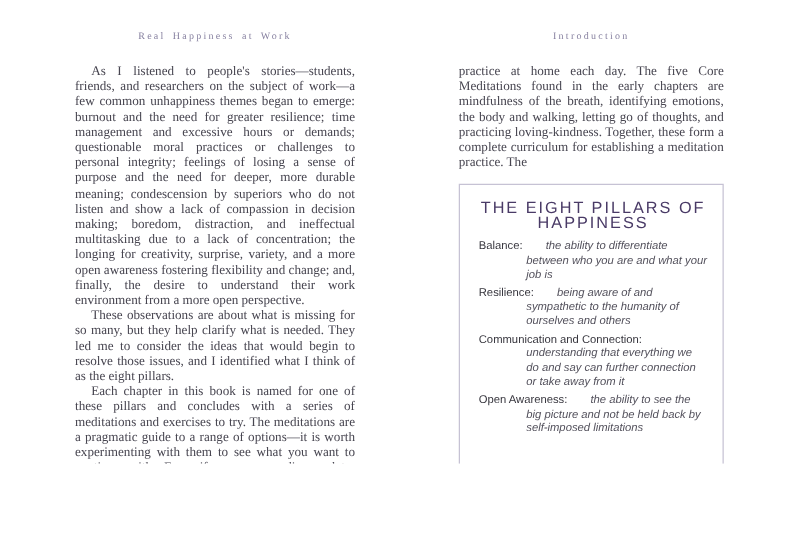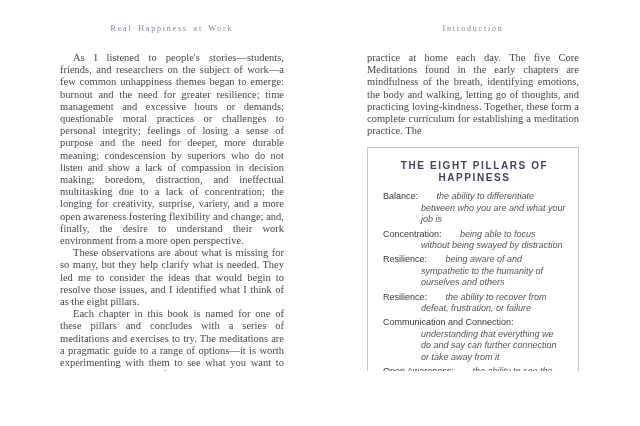--- a/index.html
+++ b/index.html
@@ -24,21 +24,21 @@
     position:absolute; top:391px; font-size:8px; color:#71707c; text-align:center;
   }
   .page-number.left  { left:60px;  width:224px; }
   .page-number.right { left:367px; width:212px; }
   .pillars-box {
     margin-top:10px; border:1px solid #c6c2d4; box-sizing:border-box;
     padding:12px 12px 9px 15px; min-height:251px;
     font-family:"Liberation Sans", sans-serif;
   }
   .box-title {
-    text-align:center; font-size:10px; font-weight:bold; letter-spacing:1.6px;
+    text-align:center; font-size:13px; font-weight:normal; letter-spacing:1.6px;
     line-height:11.5px; color:#493a66; margin:0 0 8px 0;
   }
   .pillar {
     font-size:9px; line-height:11.4px; margin-bottom:3px;
     padding-left:38px; text-indent:-38px; color:#53515c;
   }
   .pillar .label { font-weight:normal; font-style:normal; color:#36353d; }
   .pillar .desc  { font-style:italic;margin-left:16px; }
 </style>
 </head>
@@ -60,23 +60,21 @@
     <div class="running-head">Introduction</div>
     <div class="body-text">
       <p class="no-indent">practice at home each day. The five Core Meditations found in the early chapters are mindfulness of the breath, identifying emotions, the body and walking, letting go of thoughts, and practicing loving-kindness. Together, these form a complete curriculum for establishing a meditation practice. The</p>
     </div>
     <div class="pillars-box">
       <div class="box-title">
         <div>THE EIGHT PILLARS OF HAPPINESS</div>
       </div>
       <div id="pillars-list">
           <div class="pillar"><span class="label">Balance:</span><span class="desc"> the ability to differentiate between who you are and what your job is</span></div>
-          <div class="pillar"><span class="label">Concentration:</span><span class="desc"> being able to focus without being swayed by distraction</span></div>
           <div class="pillar"><span class="label">Resilience:</span><span class="desc"> being aware of and sympathetic to the humanity of ourselves and others</span></div>
-          <div class="pillar"><span class="label">Resilience:</span><span class="desc"> the ability to recover from defeat, frustration, or failure</span></div>
           <div class="pillar"><span class="label">Communication and Connection:</span><span class="desc"> understanding that everything we do and say can further connection or take away from it</span></div>
           <div class="pillar"><span class="label">Open Awareness:</span><span class="desc"> the ability to see the big picture and not be held back by self-imposed limitations</span></div>
         </div>
     </div>
   </div>
   <div class="page-number right">5</div>
 
 </div>
 
 </body></html>

